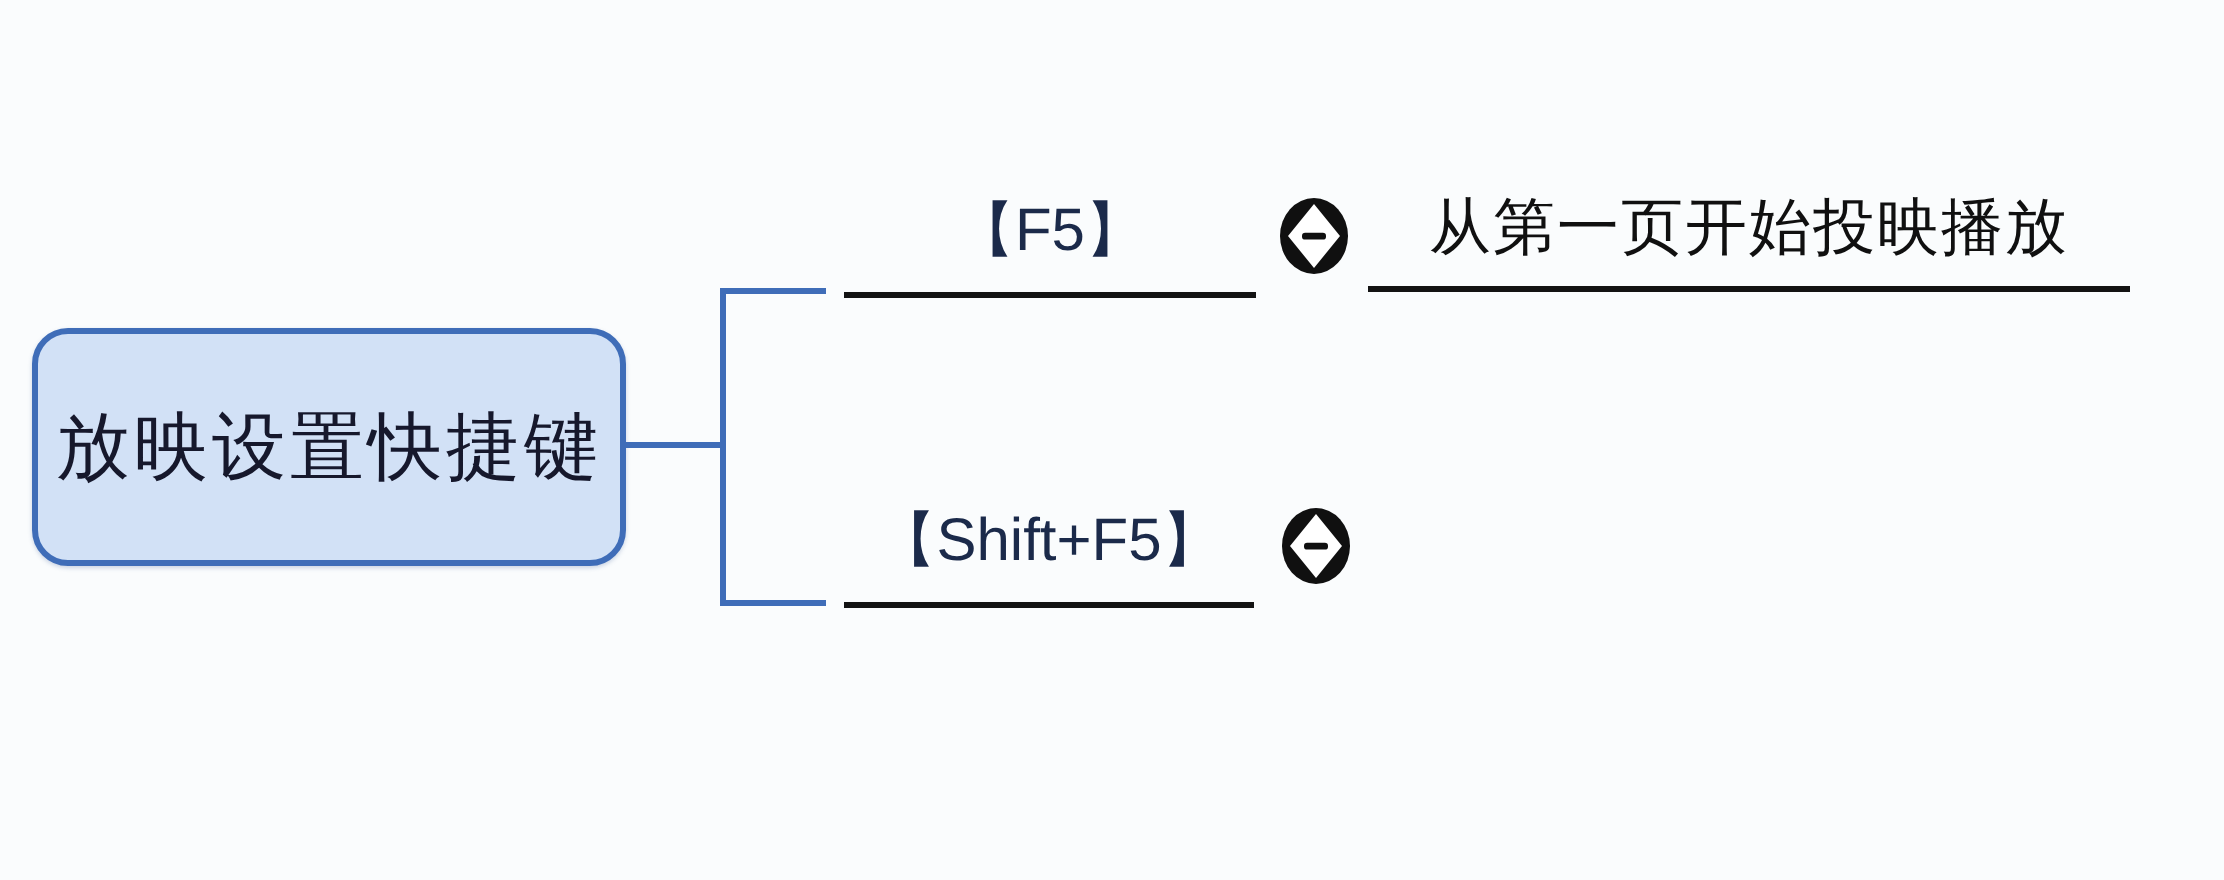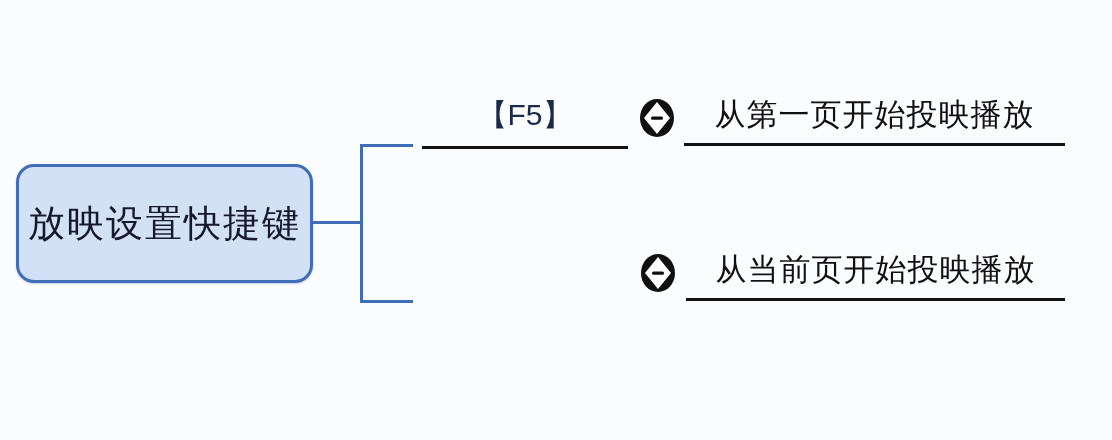--- a/index.html
+++ b/index.html
@@ -37,21 +37,21 @@
   .conn-root  { left: 312px; top: 221px; width: 49px; height: 3px; }
   .conn-trunk { left: 360px; top: 144px; width: 3px;  height: 159px; }
   .conn-b1    { left: 360px; top: 144px; width: 53px; height: 3px; }
   .conn-b2    { left: 360px; top: 300px; width: 53px; height: 3px; }
 
   
   .topic {
     position: absolute;
     box-sizing: border-box;
     border-bottom: 3px solid var(--underline, #131313);
-    display: flex; align-items: flex-end; justify-content: center;
+    display: flex; align-items: center; justify-content: center;
     white-space: nowrap;
   }
   .key-topic {
     font-size: 30px;
     color: var(--key-text, #1b2a4a);
     padding-bottom: 10px;
   }
   .action-topic {
     font-size: 31px;
     font-weight: 400;
@@ -91,24 +91,24 @@
     <svg viewBox="0 0 38 42" width="38" height="42" aria-hidden="true">
       <ellipse cx="19" cy="21" rx="17" ry="19" fill="#101010"></ellipse>
       <polygon points="19,5 32,21 19,37 6,21" fill="#ffffff"></polygon>
       <rect x="13" y="19.4" width="12" height="3.4" rx="1.6" fill="#101010"></rect>
     </svg>
   </div>
   <div class="topic action-topic b1-action">
     <span>从第一页开始投映播放</span>
   </div>
 
+  <div class="topic key-topic b2-key">
+    <span>【Shift+F5】</span>
+  </div>
   <div class="marker b2-marker">
     <svg viewBox="0 0 38 42" width="38" height="42" aria-hidden="true">
       <ellipse cx="19" cy="21" rx="17" ry="19" fill="#101010"></ellipse>
       <polygon points="19,5 32,21 19,37 6,21" fill="#ffffff"></polygon>
       <rect x="13" y="19.4" width="12" height="3.4" rx="1.6" fill="#101010"></rect>
     </svg>
   </div>
-  <div class="topic action-topic b2-action">
-    <span>从当前页开始投映播放</span>
-  </div>
 
 </div>
 
 </body></html>

